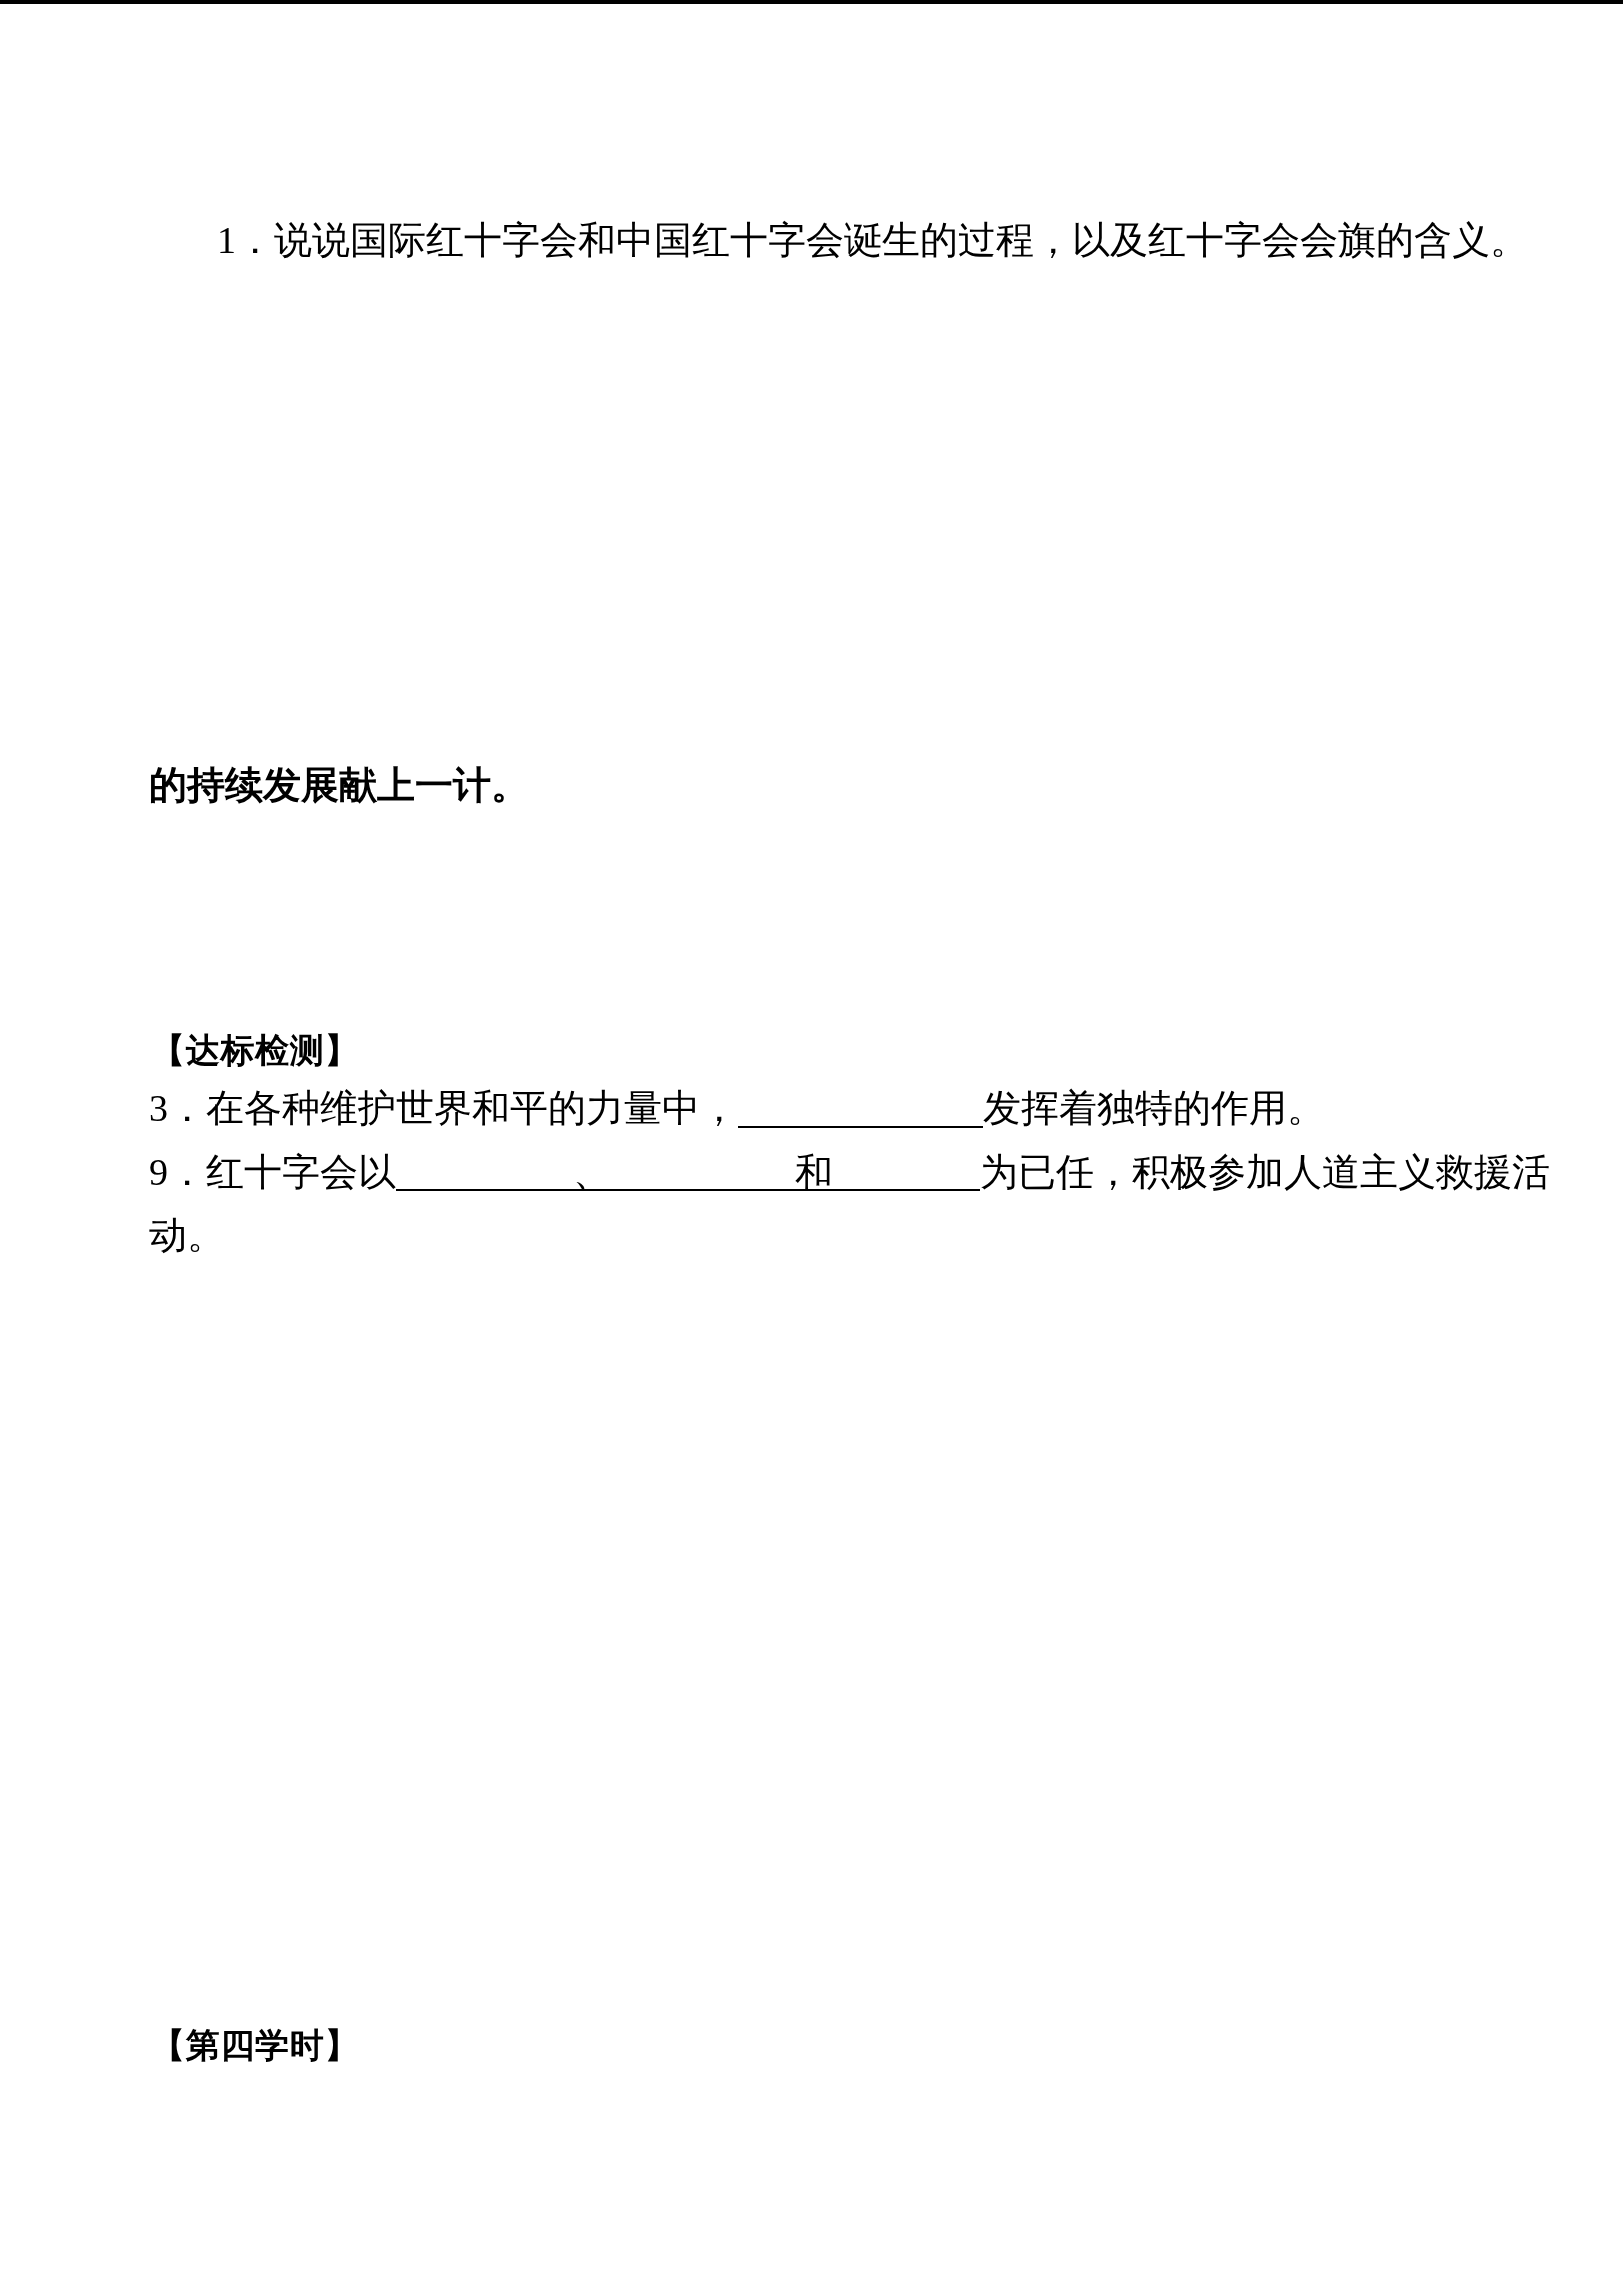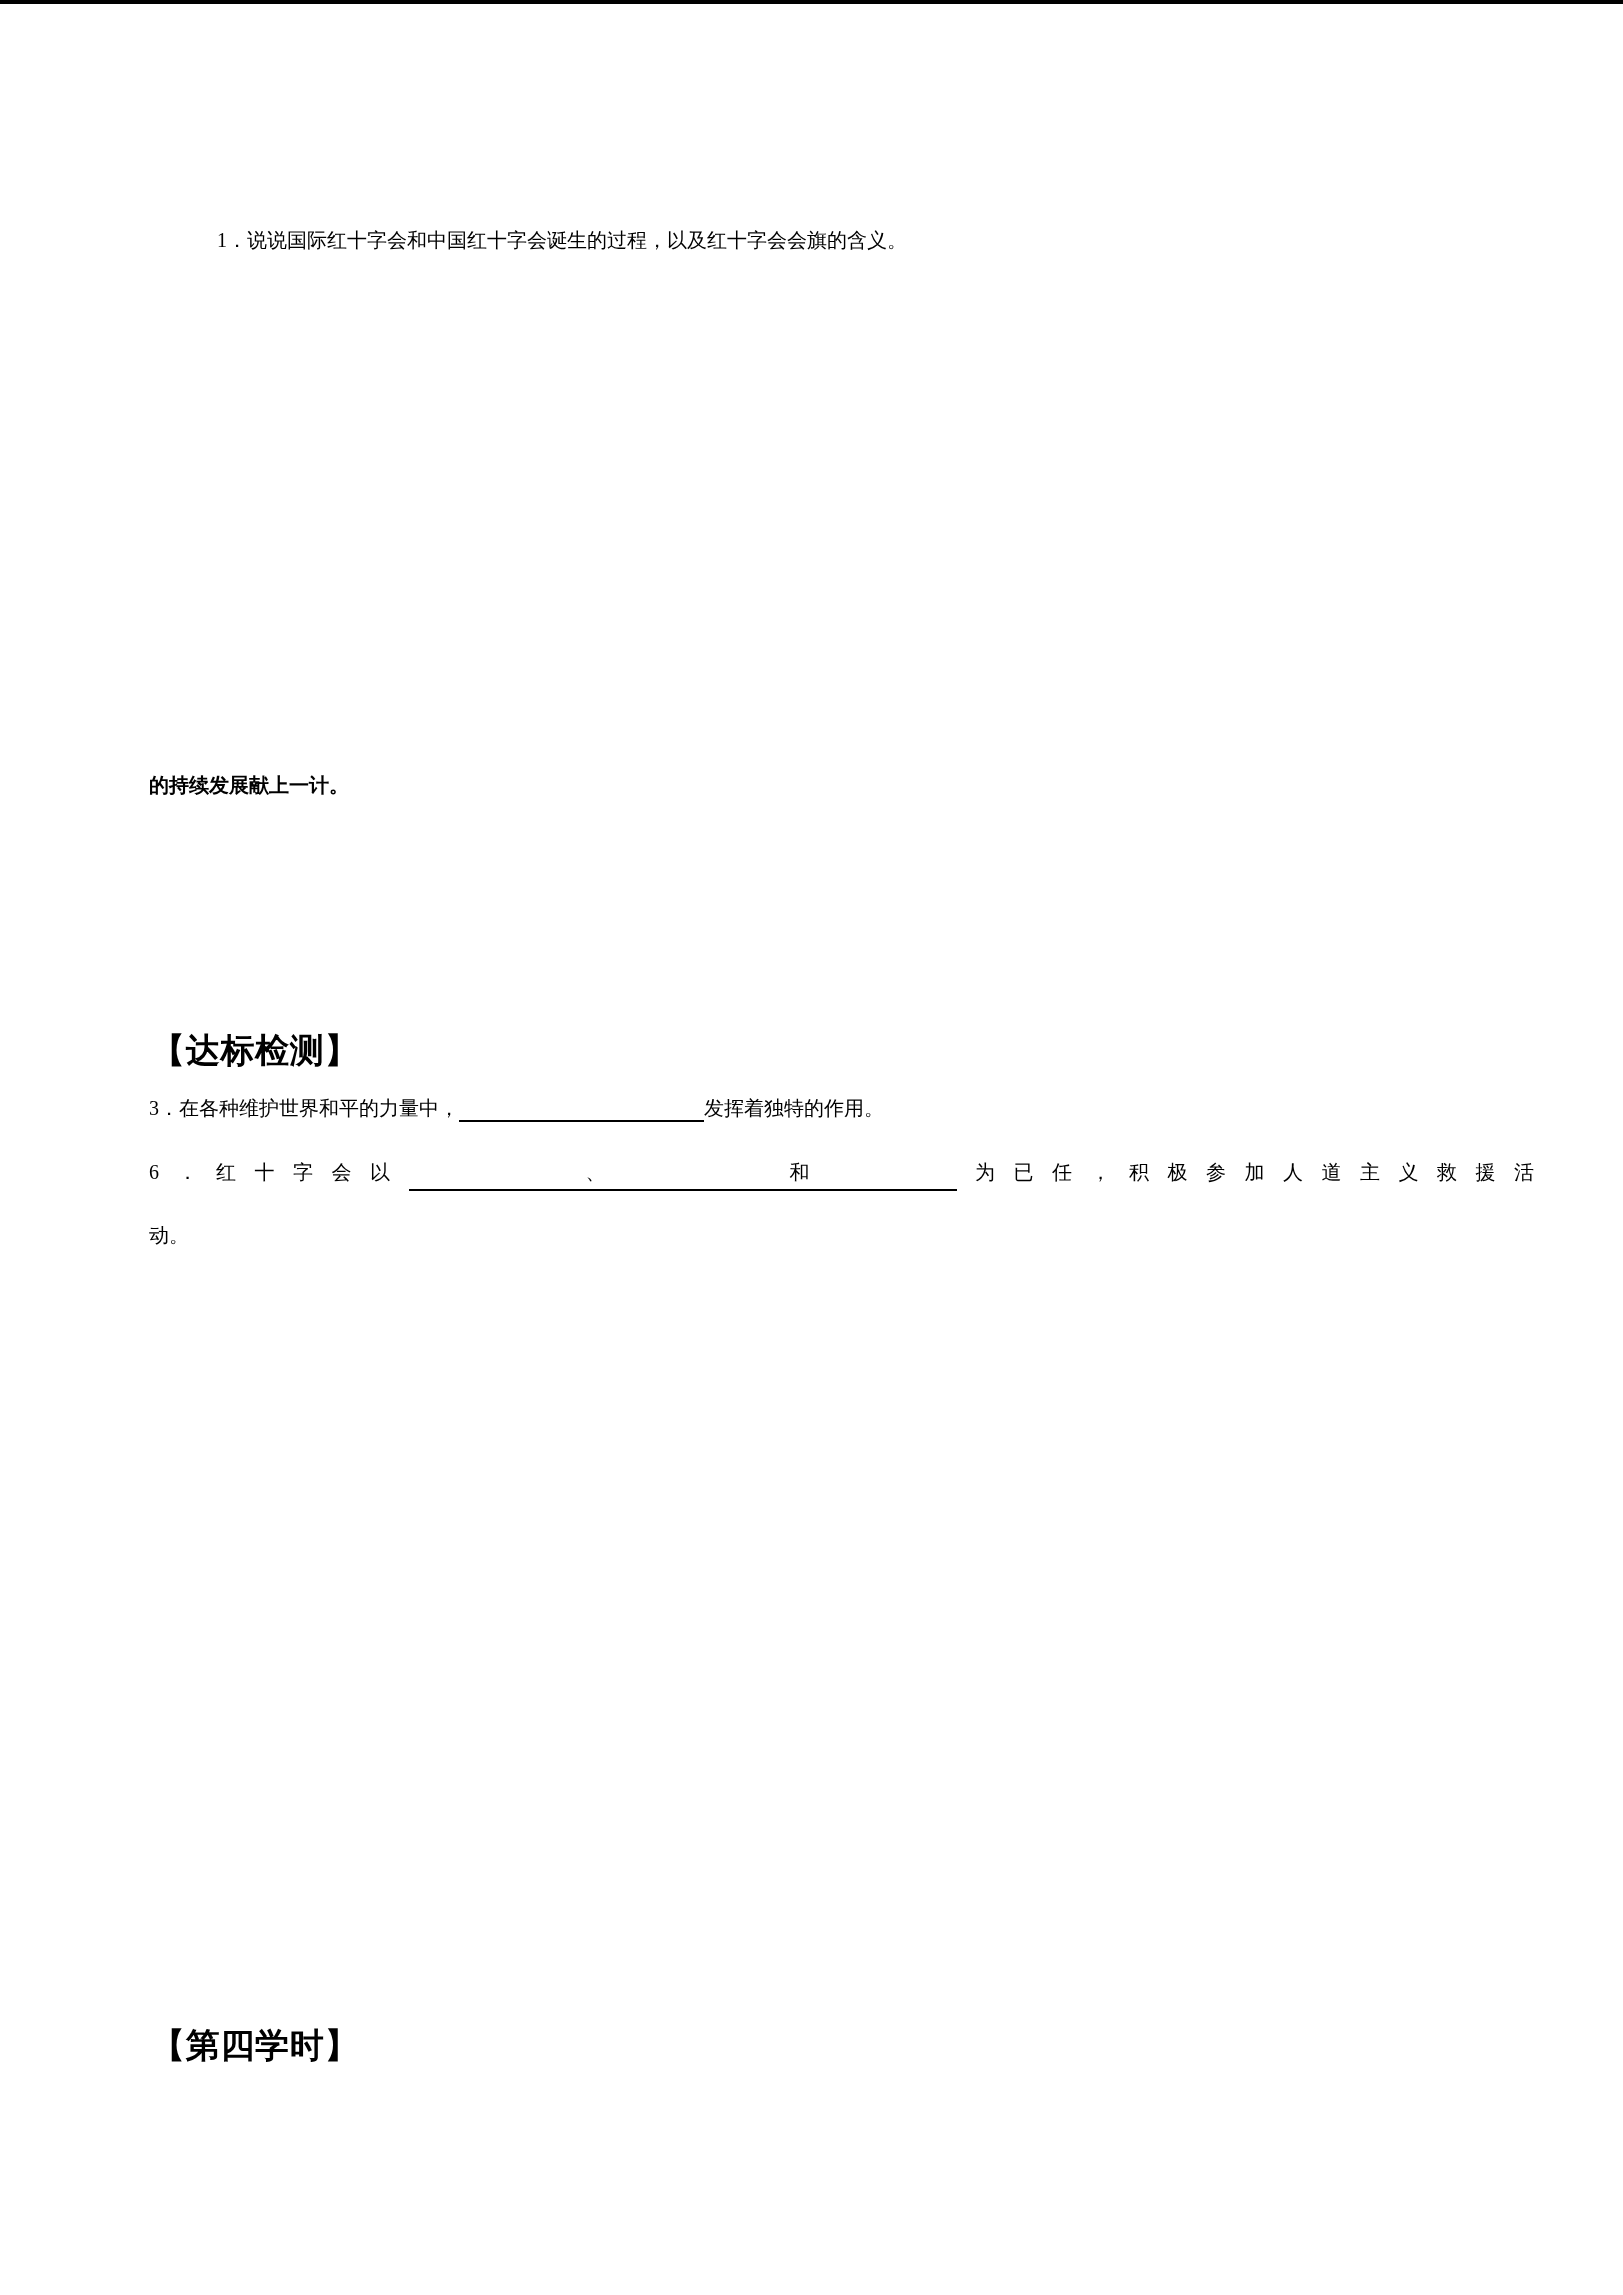--- a/index.html
+++ b/index.html
@@ -19,21 +19,21 @@
     position: absolute;
     top: 0; left: 0;
     width: 100%;
     height: 4.1px;
     background: #000000;
   }
   .line {
     position: absolute;
     left: 149px;
     right: 89px;
-    font-size: 20px;
+    font-size: 38px;
     line-height: 41px;
     color: #000000;
     white-space: nowrap;
   }
   .indent { text-indent: 68px; }
   .justify {
     text-align: justify;
     text-align-last: justify;
   }
   .hdr {
@@ -93,21 +93,21 @@
 
   <div class="line d3b">的持续发展献上一计。</div>
 
   <div class="line hdr h1">【达标检测】</div>
 
   <div class="line t1">
     <span>3．在各种维护世界和平的力量中，</span><span class="blank w360"></span><span>发挥着独特的作用。</span>
   </div>
 
   <div class="line justify t2">
-    <span>6．红十字会以</span><span class="u-wrap"><span class="sp sp1"></span><span>、</span><span class="sp sp2"></span><span>和</span><span class="sp sp3"></span></span><span>为已任，积极参加人道主义救援活</span>
+    <span>9．红十字会以</span><span class="u-wrap"><span class="sp sp1"></span><span>、</span><span class="sp sp2"></span><span>和</span><span class="sp sp3"></span></span><span>为已任，积极参加人道主义救援活</span>
   </div>
 
   <div class="line t2b">动。</div>
 
 
 
 
   <div class="line hdr h2">【第四学时】</div>
 
 </div>

